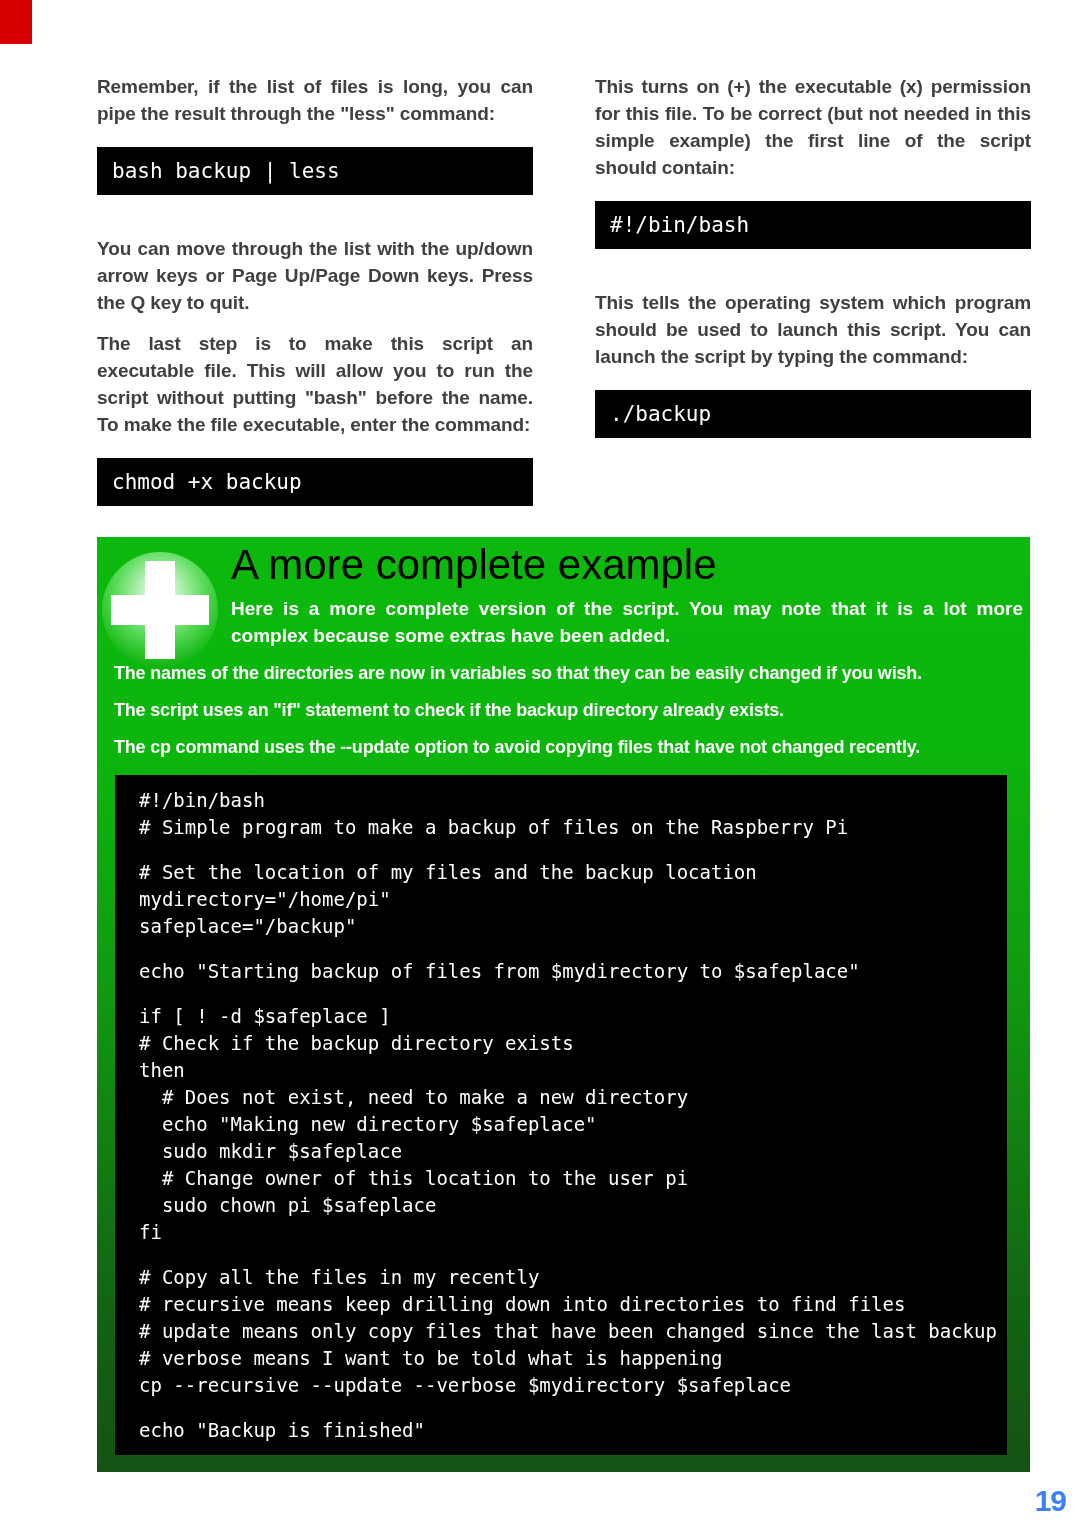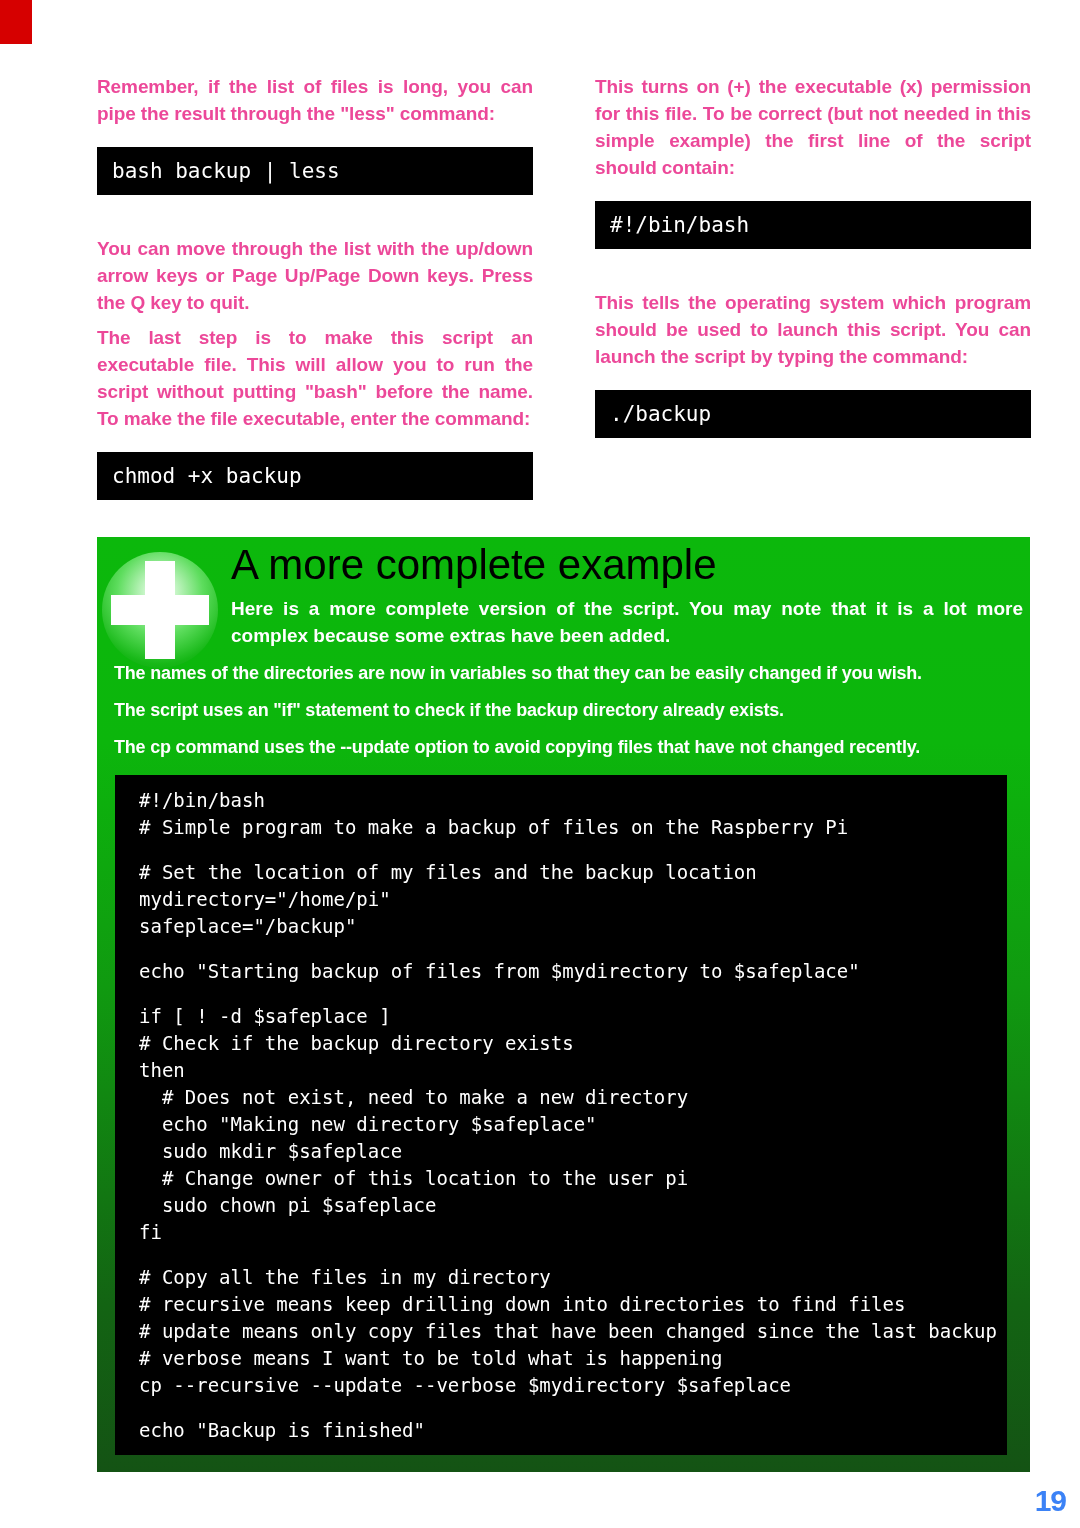--- a/index.html
+++ b/index.html
@@ -21,25 +21,25 @@
     position: absolute;
     top: 73px;
     width: 436px;
   }
   .col-left  { left: 97px; }
   .col-right { left: 595px; }
   .para {
     font-size: 19px;
     font-weight: bold;
     line-height: 27px;
-    color: #ec4899;
+    color: #404040;
     text-align: justify;
     letter-spacing: -0.1px;
   }
-  .para + .para { margin-top: 8px; }
+  .para + .para { margin-top: 14px; }
   .codebar {
     margin: 20px 0 40px 0;
     height: 48px;
     background: #000000;
     color: #ffffff;
     font-family: "DejaVu Sans Mono", monospace;
     font-size: 21px;
     display: flex;
     align-items: center;
     padding-left: 15px;
@@ -180,21 +180,21 @@
         <div class="code-line">if [ ! -d $safeplace ]</div>
         <div class="code-line"># Check if the backup directory exists</div>
         <div class="code-line">then</div>
         <div class="code-line">  # Does not exist, need to make a new directory</div>
         <div class="code-line">  echo "Making new directory $safeplace"</div>
         <div class="code-line">  sudo mkdir $safeplace</div>
         <div class="code-line">  # Change owner of this location to the user pi</div>
         <div class="code-line">  sudo chown pi $safeplace</div>
         <div class="code-line">fi</div>
         <div class="code-gap"></div>
-        <div class="code-line"># Copy all the files in my directory</div>
+        <div class="code-line"># Copy all the files in my recently</div>
         <div class="code-line"># recursive means keep drilling down into directories to find files</div>
         <div class="code-line"># update means only copy files that have been changed since the last backup</div>
         <div class="code-line"># verbose means I want to be told what is happening</div>
         <div class="code-line">cp --recursive --update --verbose $mydirectory $safeplace</div>
         <div class="code-gap"></div>
         <div class="code-line">echo "Backup is finished"</div>
       </div>
 
   </div>
 

